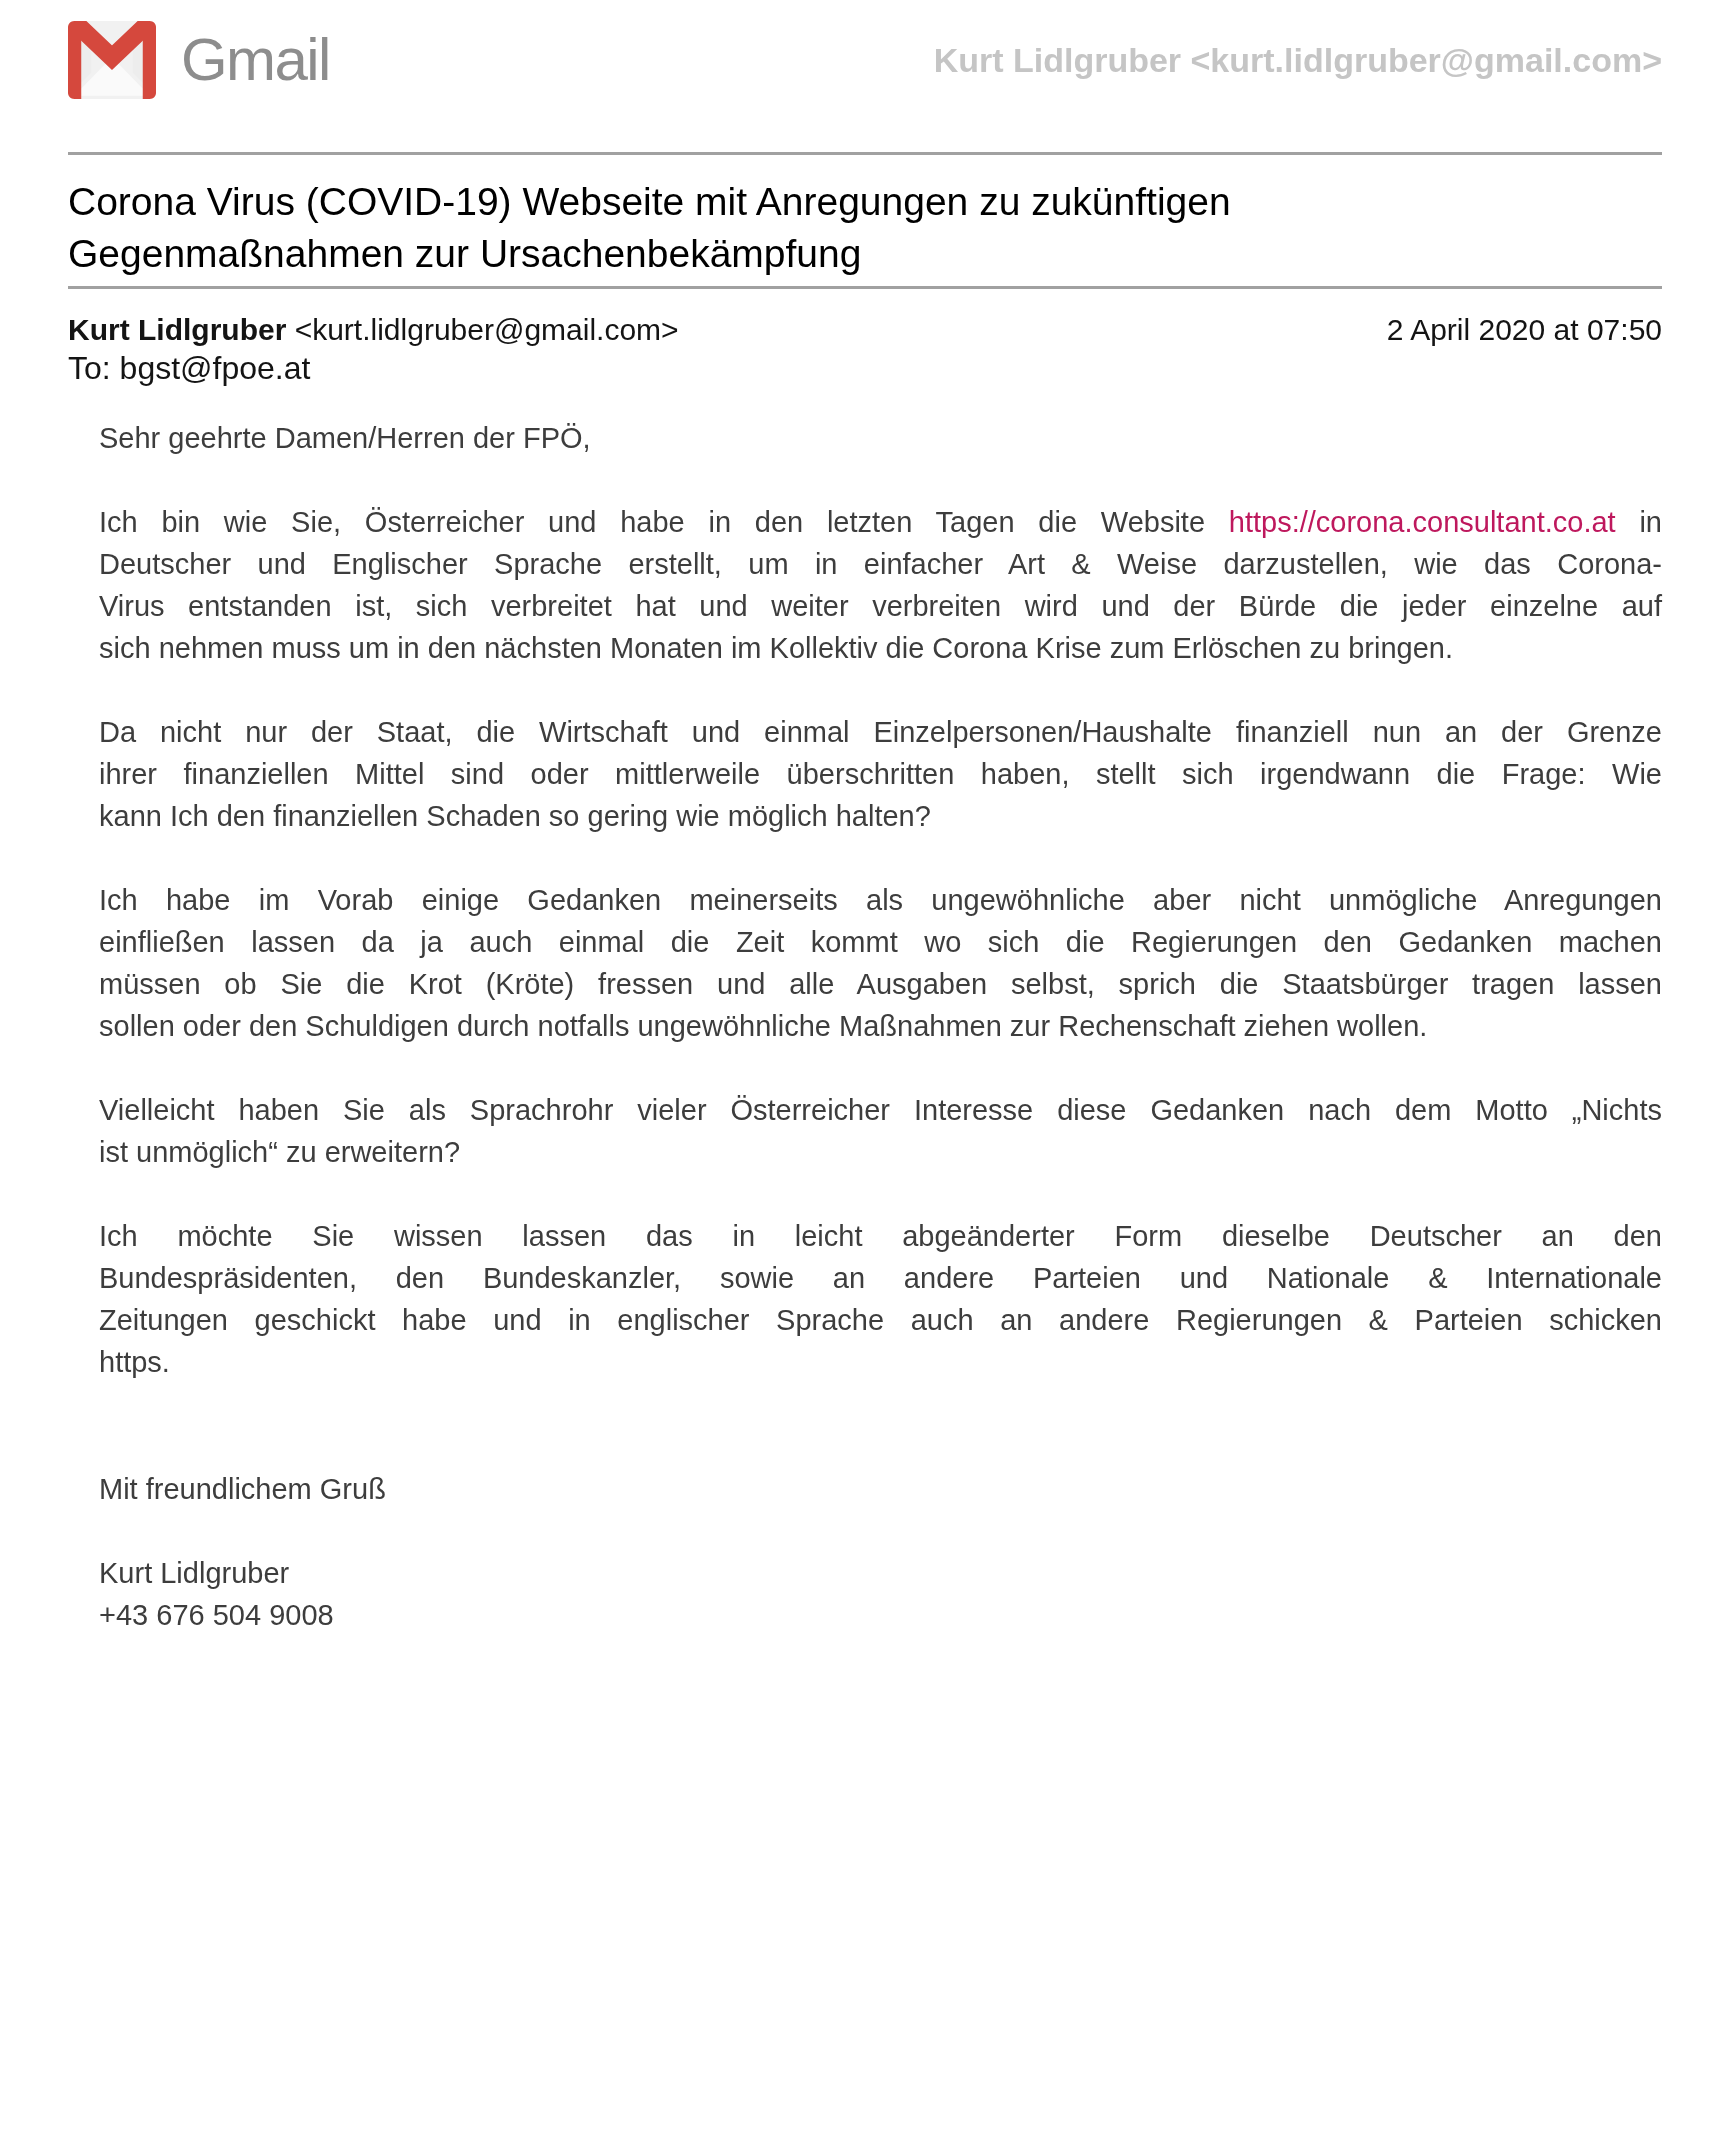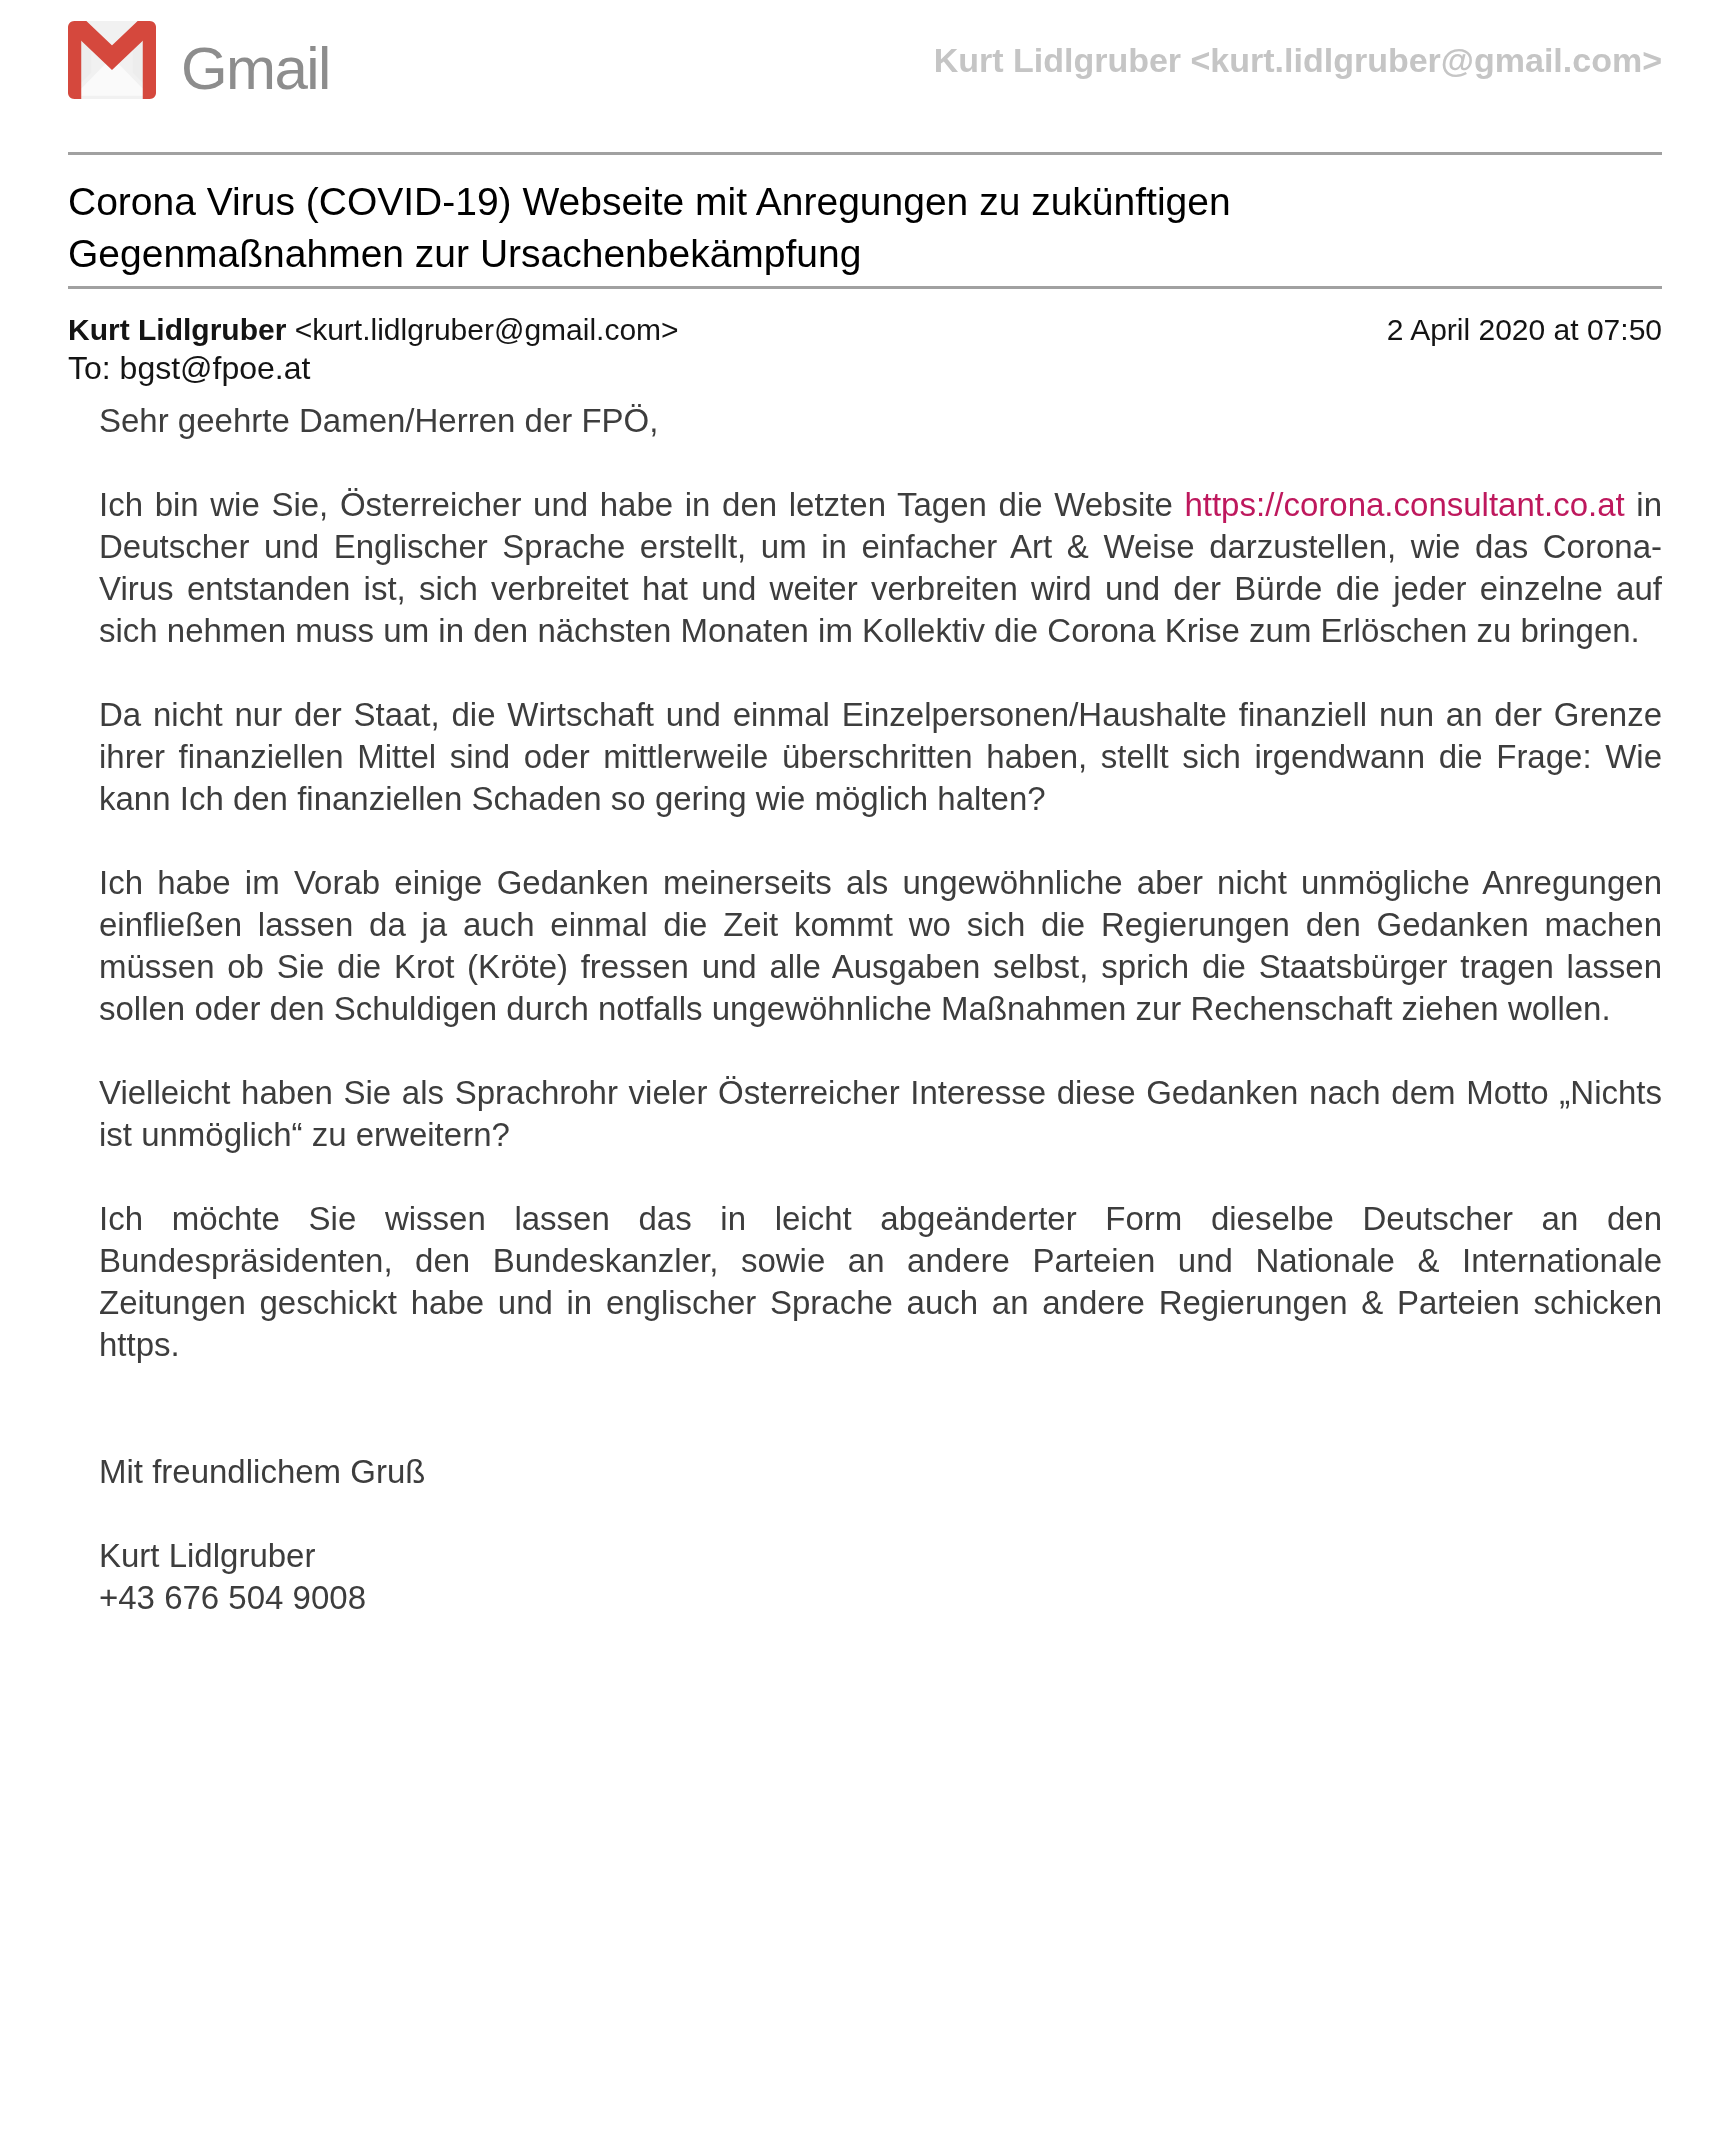--- a/index.html
+++ b/index.html
@@ -19,21 +19,21 @@
   }
   
   .top-header {
     display: flex;
     justify-content: space-between;
     align-items: center;
     height: 84px;
   }
   .brand {
     display: flex;
-    align-items: flex-end;
+    align-items: center;
     gap: 25px;
   }
   .brand svg { display: block; }
   .brand-word {
     font-size: 60px;
     line-height: 60px;
     color: #8d8d8d;
     letter-spacing: -1.6px;
   }
   .account {
@@ -68,23 +68,23 @@
     color: #141414;
   }
   .from-name { font-weight: bold; }
   .to-row {
     font-size: 32px;
     line-height: 39px;
     color: #141414;
   }
   
   .email-body {
-    margin-top: 12px;
+    margin-top: 29px;
     padding-left: 31px;
-    font-size: 33px;
+    font-size: 29px;
     line-height: 42px;
     color: #3d3d3d;
   }
   .pblock { margin: 0 0 42px 0; }
   .line {
     text-align: justify;
     text-align-last: justify;
   }
   .line.last {
     text-align: left;

